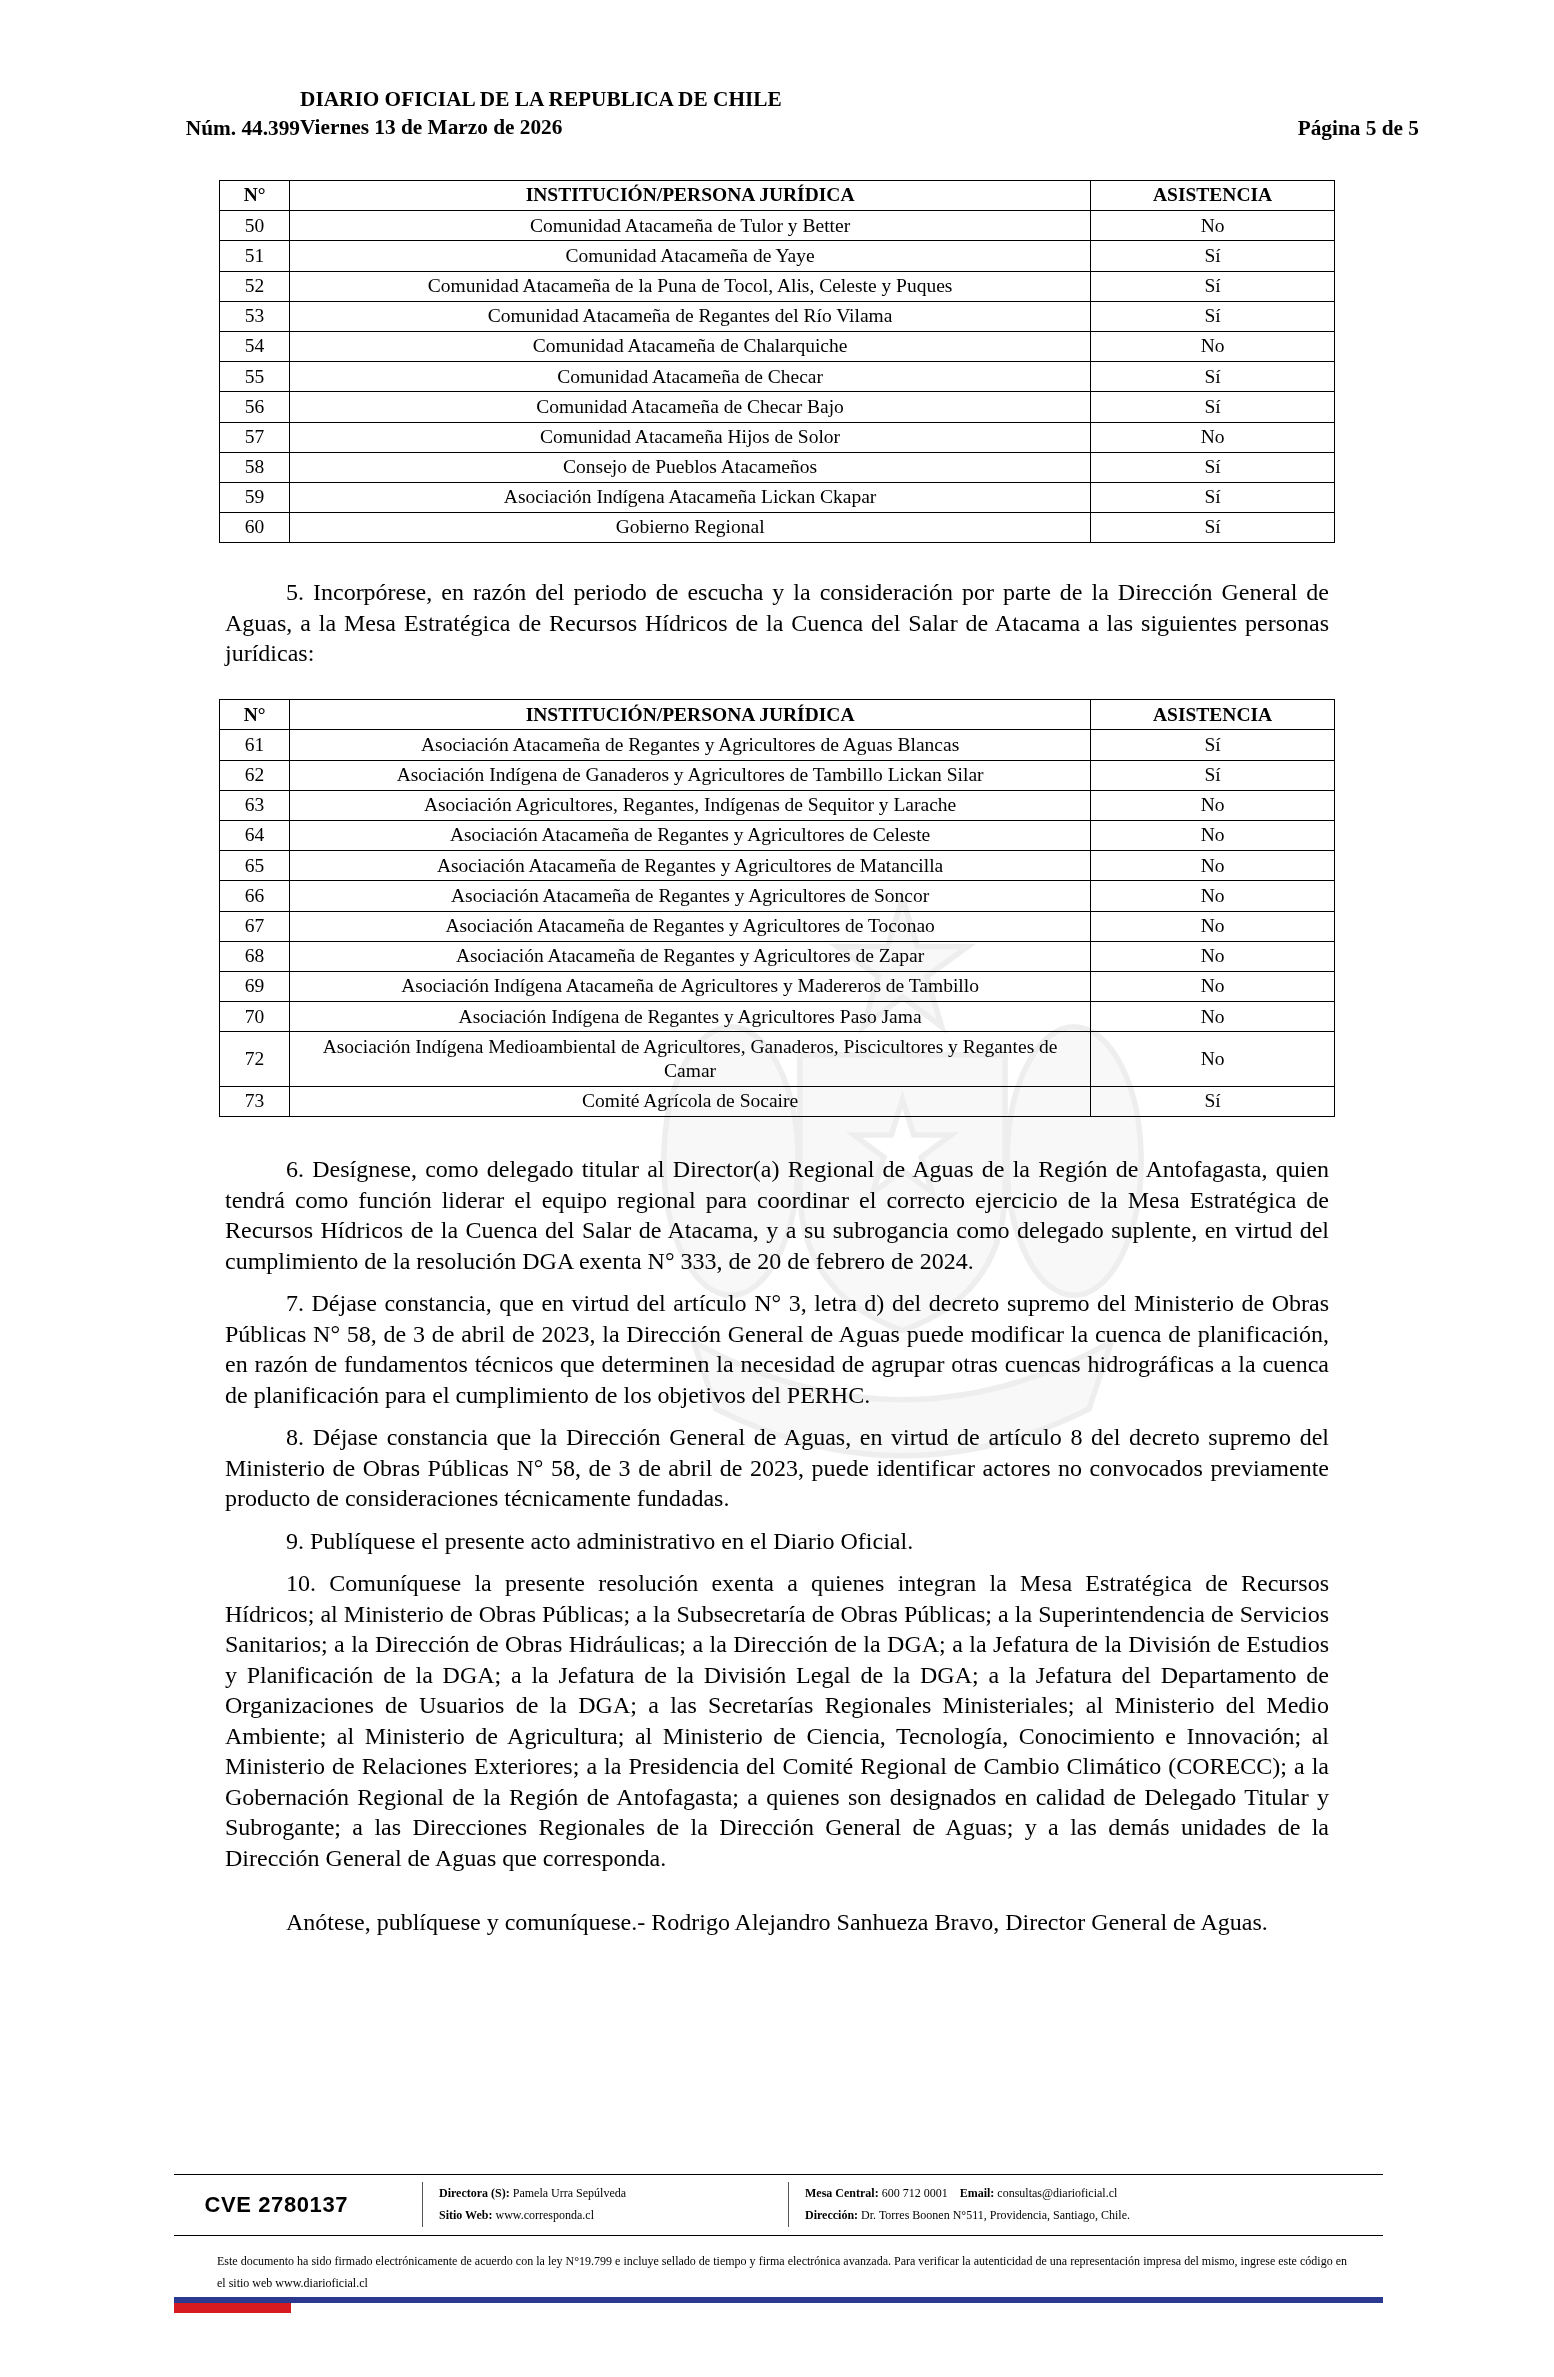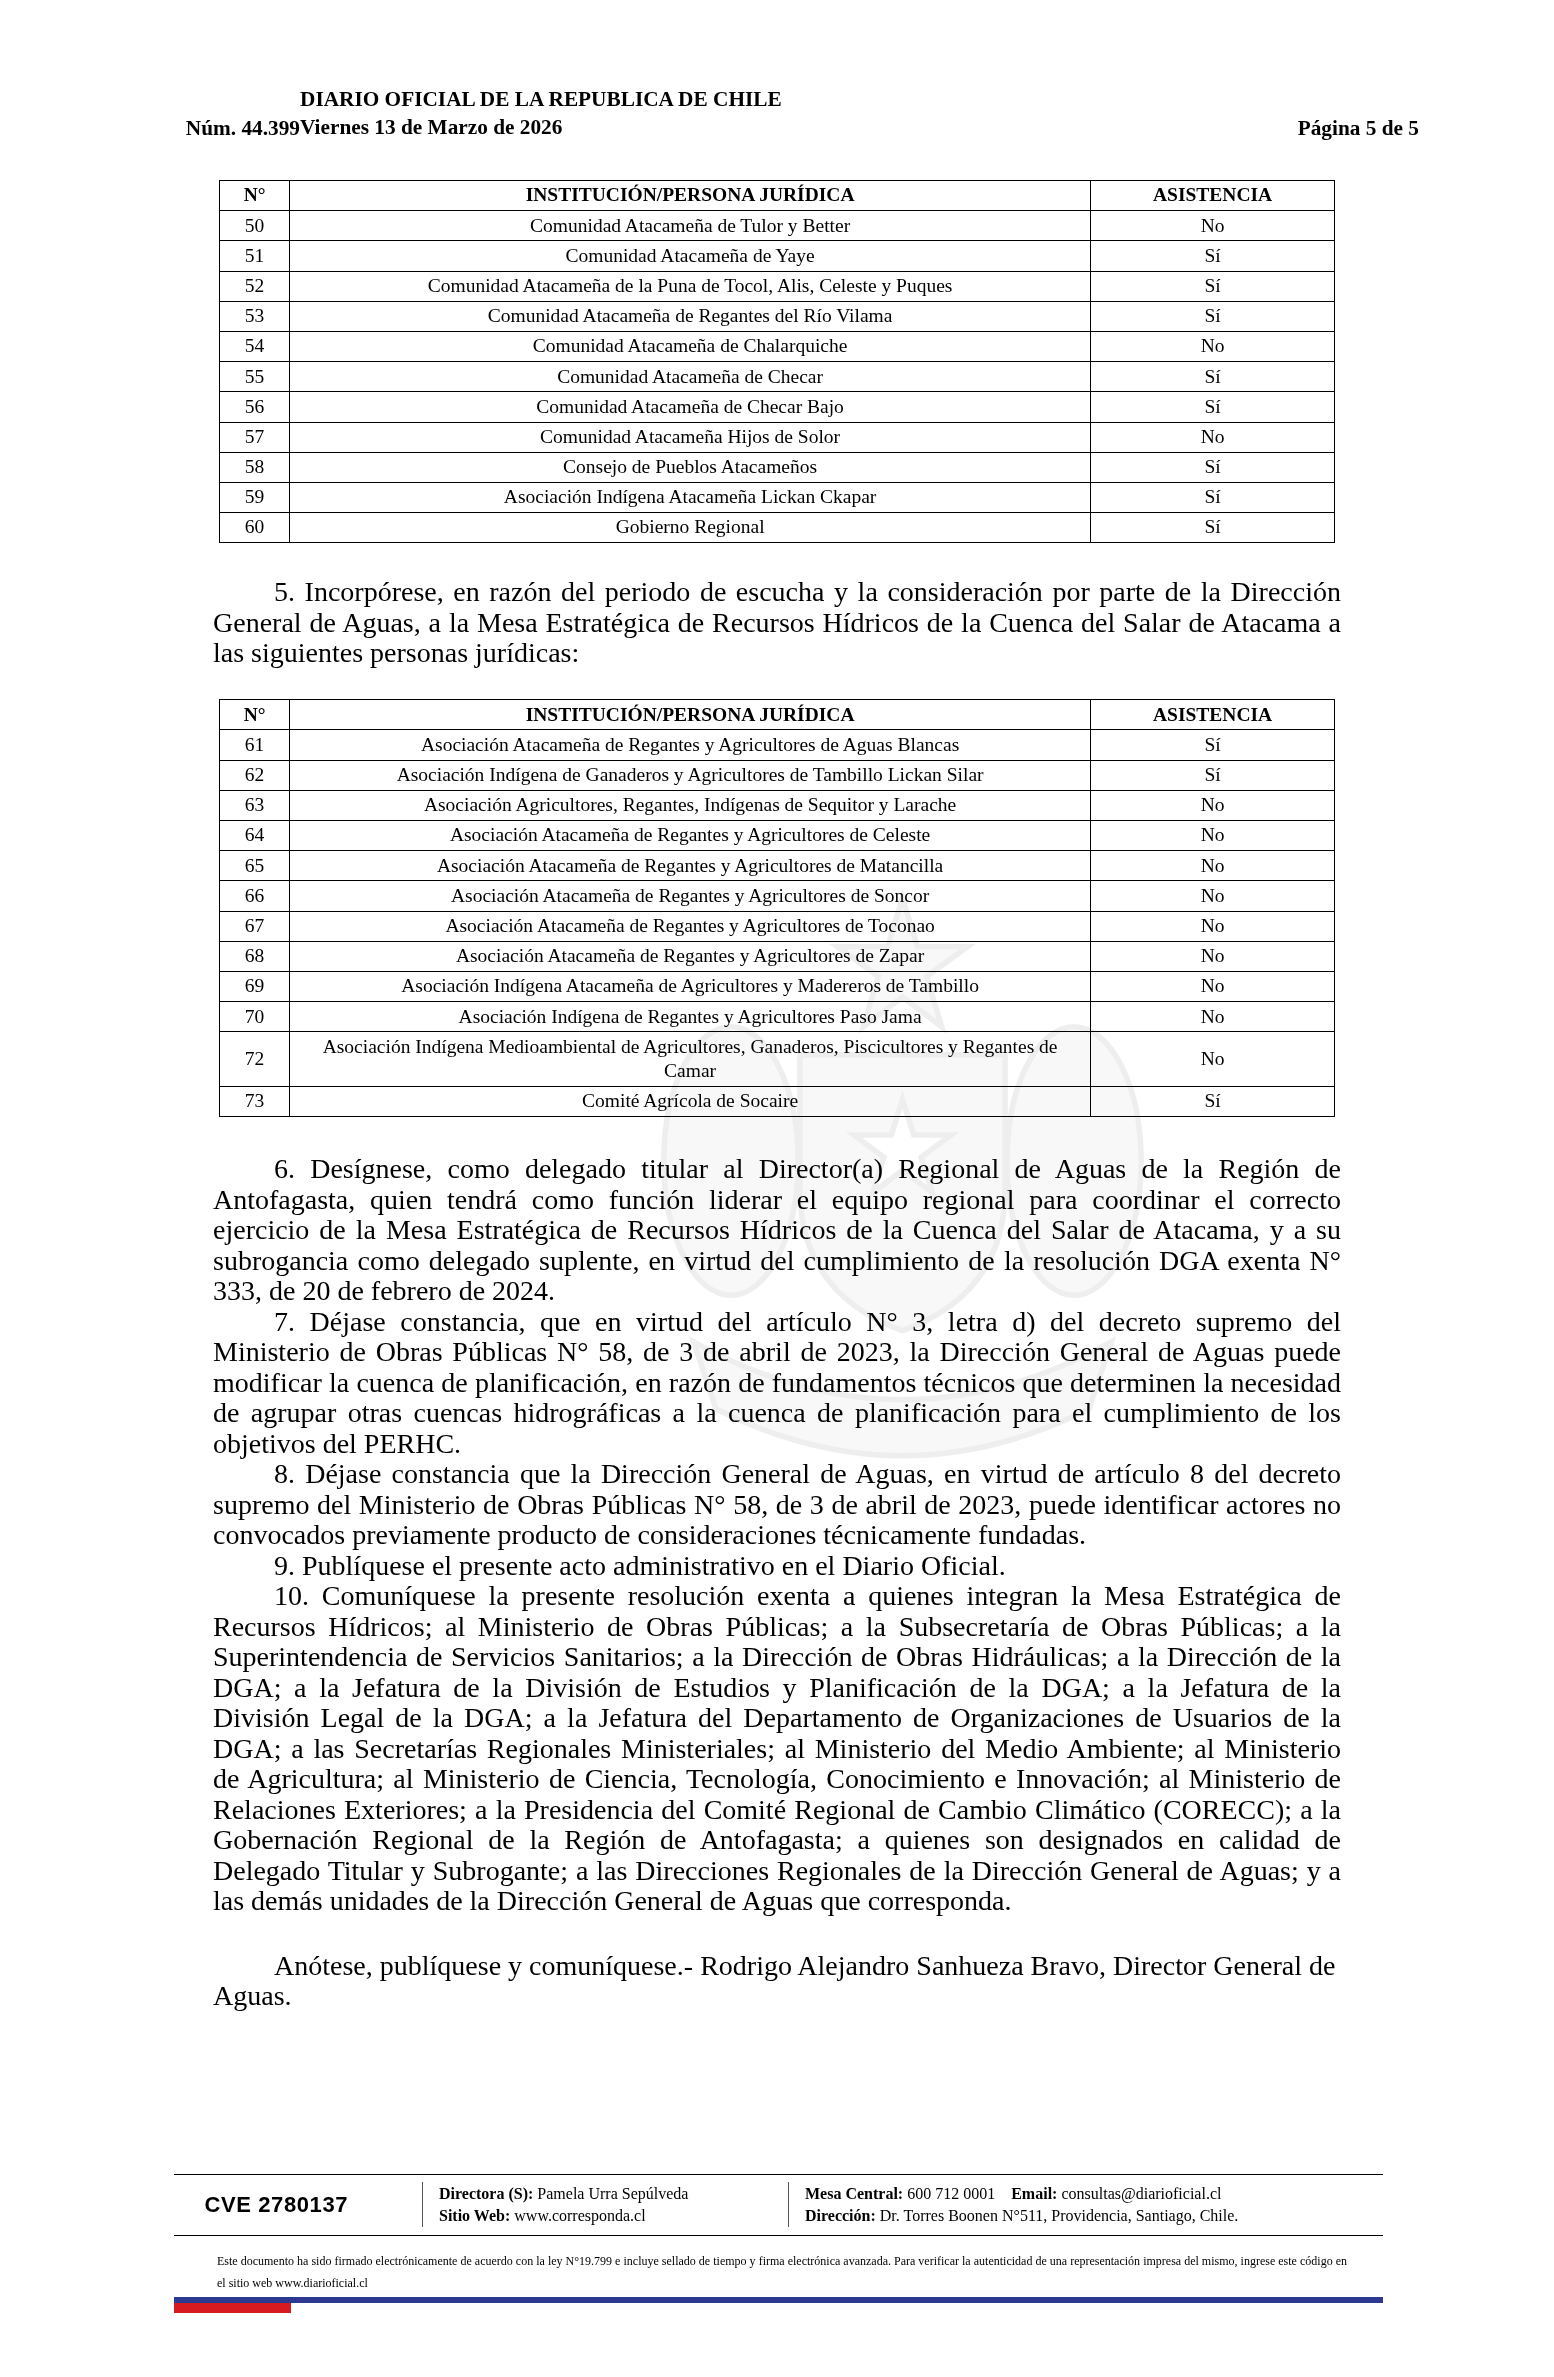--- a/index.html
+++ b/index.html
@@ -23,37 +23,37 @@
     border-collapse:collapse; width:1116px; margin-left:6.1px;
     font-size:19.5px; line-height:24.4px; table-layout:fixed;
   }
   .doc-table th, .doc-table td {
     border:1.2px solid #000; text-align:center; vertical-align:middle; padding:2.4px 6.1px;
   }
   .doc-table th { font-weight:bold; }
   .doc-table .col-num { width:70px; }
   .doc-table .col-asist { width:244px; }
   .para {
-    margin:0; font-size:28px; line-height:30.5px; text-align:justify; text-indent:61px;
+    margin:12px; font-size:24px; line-height:30.5px; text-align:justify; text-indent:61px;
   }
   .para.spaced-top { margin-top:34px; }
   .t2 { margin-top:30.5px; margin-bottom:37px; }
   .closing { margin-top:34px; text-align:left; }
   
   .footer-box {
     position:absolute; left:174px; top:2174px; width:1209px; z-index:2;
     border-top:1.8px solid #000; border-bottom:1.8px solid #000;
     display:flex; align-items:center; padding:7.3px 0; box-sizing:border-box;
   }
   .cve {
     width:248px; padding-left:30.5px; box-sizing:border-box;
     font-family:"Liberation Sans","DejaVu Sans",sans-serif;
     font-weight:bold; font-size:22px; letter-spacing:0.6px;
   }
-  .fcol { font-size:16px; line-height:21.3px; padding:1.2px 16px; }
+  .fcol { font-size:12px; line-height:21.3px; padding:1.2px 16px; }
   .fcol-1 { width:366px; box-sizing:border-box; border-left:1.2px solid #555; }
   .fcol-2 { flex:1; border-left:1.2px solid #555; }
   .fcol b { font-weight:bold; }
   .disclaimer {
     position:absolute; left:213px; top:2246px; width:1130px; z-index:2;
     margin:4px; font-size:12px; line-height:22px; text-align:justify;
   }
   .bar-blue { position:absolute; left:174px; top:2297px; width:1209px; height:6.1px; z-index:2; }
   .bar-red  { position:absolute; left:174px; top:2303px; width:117px;  height:9.8px; z-index:2; }
 </style>

